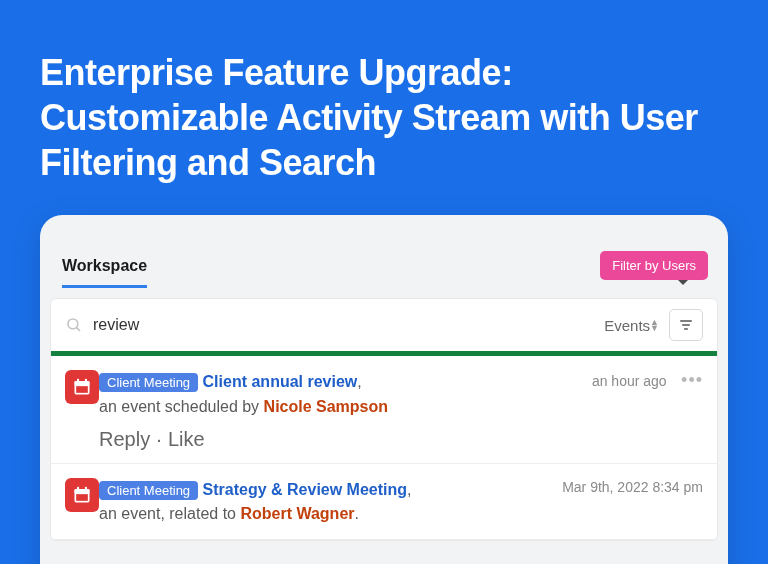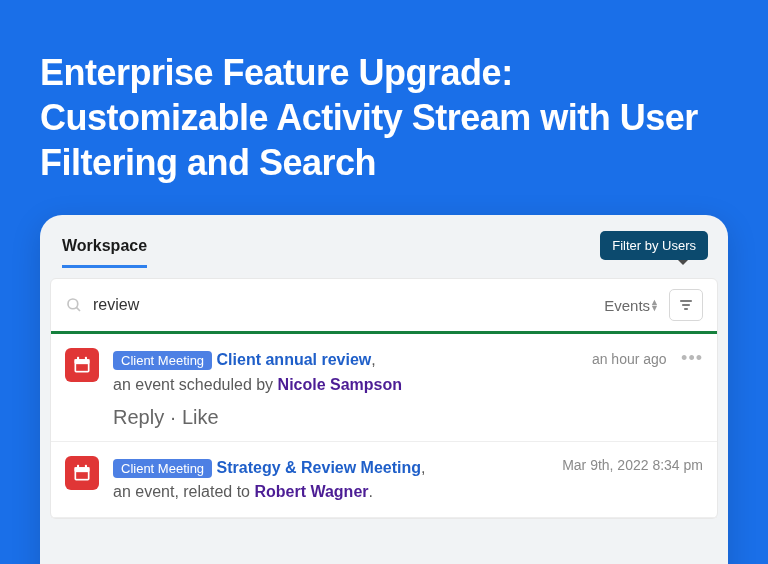--- a/index.html
+++ b/index.html
@@ -25,34 +25,35 @@
   border-radius: 22px;
   margin: 0 40px;
   box-shadow: 0 8px 30px rgba(0,0,0,0.15);
   overflow: hidden;
   position: relative;
   height: 400px;
 }
 .tabbar {
   padding: 22px 22px 0 22px;
   position: relative;
+  margin-top: 20px;
 }
 .tab {
   font-weight: 700;
   font-size: 16px;
   color: #1a1a1a;
   display: inline-block;
   padding-bottom: 10px;
   border-bottom: 3px solid #2f80ed;
 }
 .tooltip {
   position: absolute;
   right: 20px;
   top: 16px;
-  background: #0c4a6e;
+  background: #ec4899;
   color: #fff;
   font-size: 13px;
   padding: 7px 12px;
   border-radius: 5px;
 }
 .tooltip::after {
   content: "";
   position: absolute;
   bottom: -5px;
   right: 20px;
@@ -63,21 +64,21 @@
 .panel {
   background: #fff;
   margin: 10px 10px 0 10px;
   border-radius: 6px;
   border: 1px solid #e8e8e8;
 }
 .searchrow {
   display: flex;
   align-items: center;
   padding: 10px 14px;
-  border-bottom: 3px solid #15803d;
+  border-bottom: 5px solid #15803d;
 }
 .search-icon { width: 18px; height: 18px; margin-right: 10px; flex-shrink: 0; }
 .search-input {
   border: none;
   outline: none;
   font-size: 16px;
   color: #333;
   flex: 1;
   background: transparent;
 }
@@ -98,21 +99,21 @@
   display: flex;
   align-items: center;
   justify-content: center;
   cursor: pointer;
   background: #fff;
 }
 .item {
   display: flex;
   padding: 14px 14px 12px 14px;
   border-bottom: 1px solid #eee;
-  gap: 14px;
+  gap: 0;
 }
 .cal-icon {
   width: 34px;
   height: 34px;
   background: #e03636;
   border-radius: 6px;
   flex-shrink: 0;
   display: flex;
   align-items: center;
   justify-content: center;
@@ -121,21 +122,21 @@
 .pill {
   background: #4d80e4;
   color: #fff;
   font-size: 13px;
   padding: 2px 8px;
   border-radius: 4px;
   font-weight: 500;
 }
 .title-line { font-size: 16px; line-height: 1.55; color: #5a5a5a; }
 .link-title { color: #1f5fc9; font-weight: 700; }
-.user-link { color: #4c1d95; font-weight: 700; }
+.user-link { color: #c2410c; font-weight: 700; }
 .actions { margin-top: 8px; font-size: 20px; color: #666; }
 .meta { text-align: left; flex-shrink: 0; }
 .time { font-size: 14px; color: #8a8a8a; white-space: nowrap; }
 .dots { margin-left: 10px; color: #b8b8b8; font-size: 18px; letter-spacing: 1px; cursor: pointer; }
 </style>
 </head>
 <body>
 
 <div class="headline">Enterprise Feature Upgrade: Customizable Activity Stream with User Filtering and Search</div>
 

